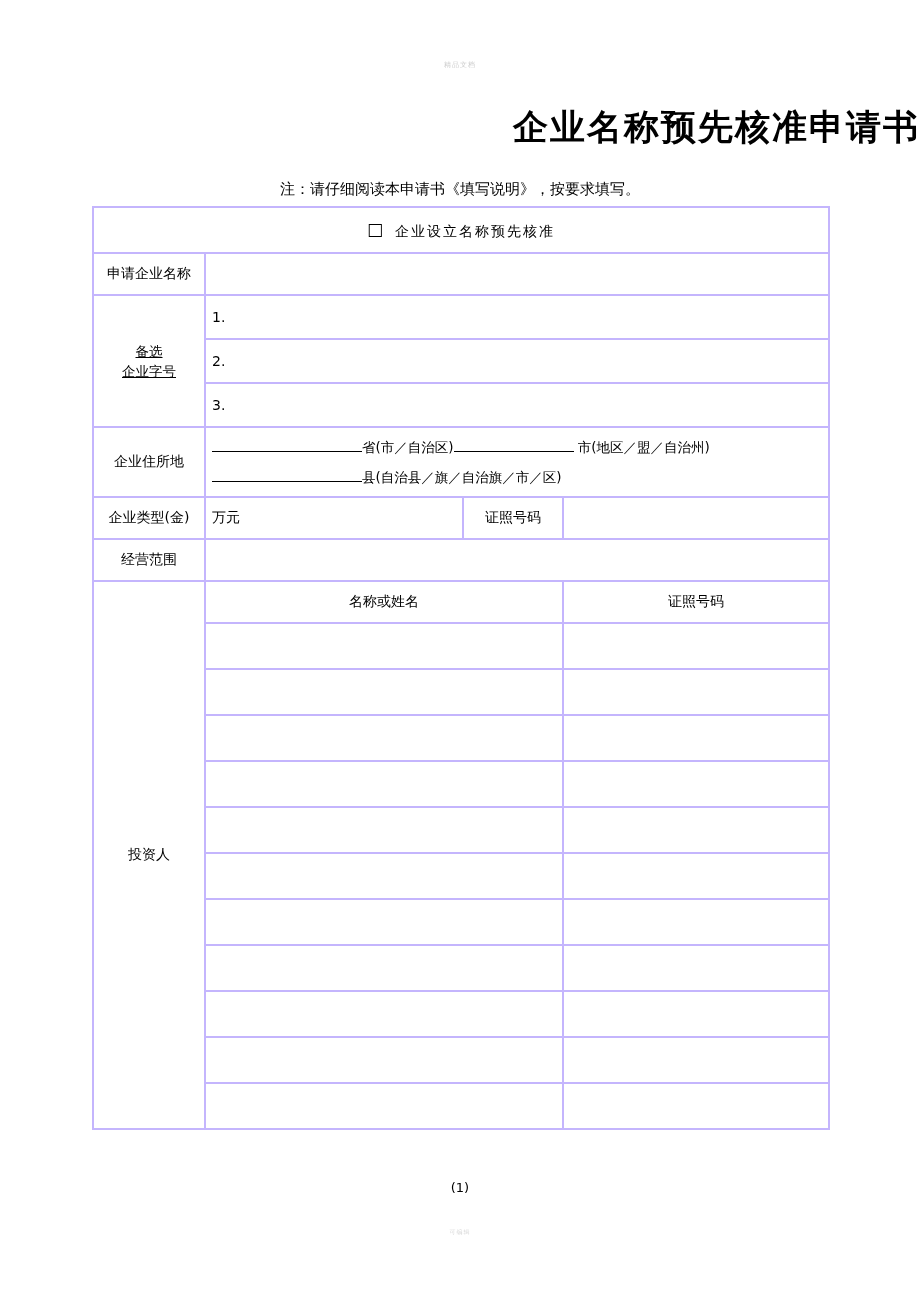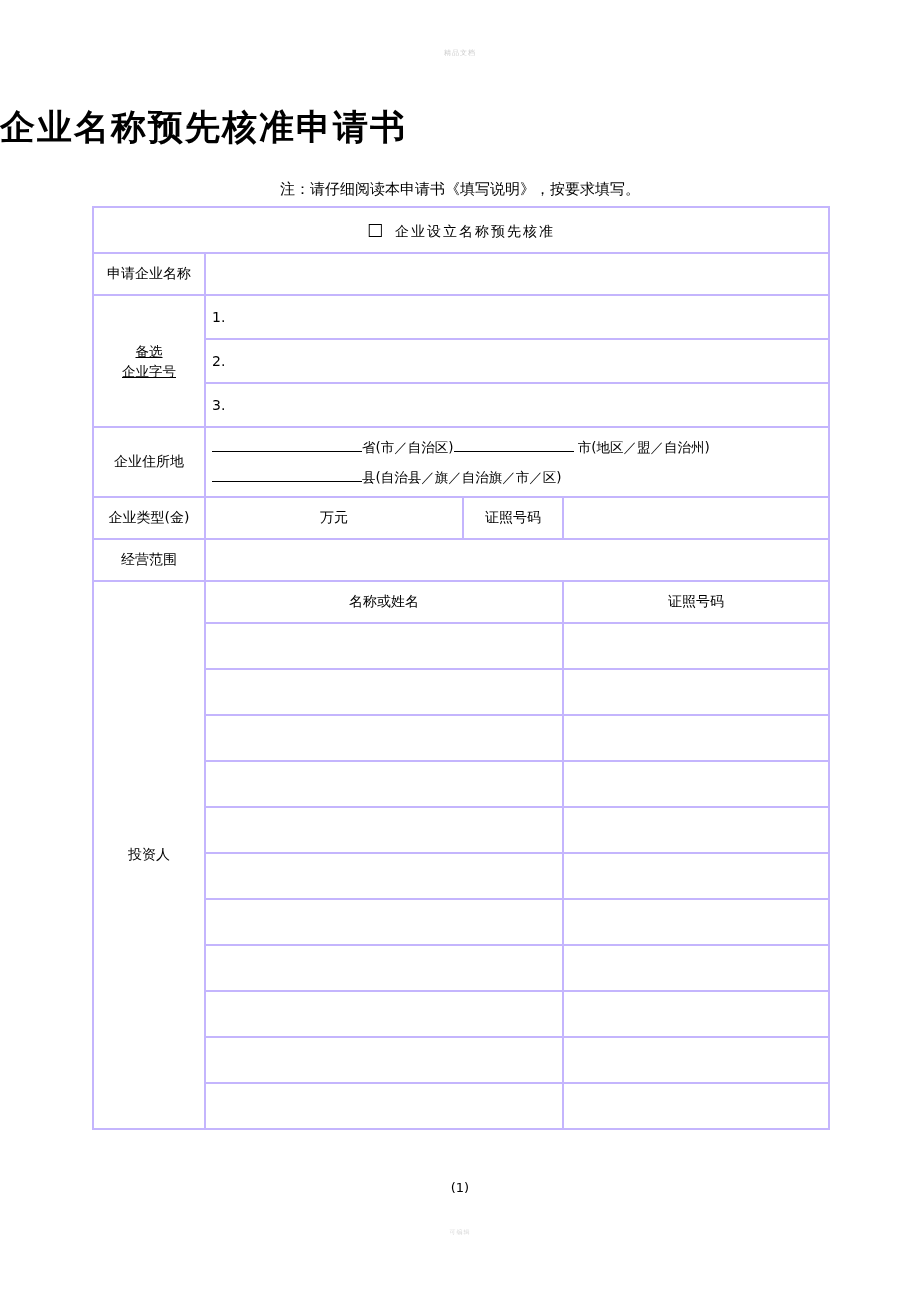--- a/index.html
+++ b/index.html
@@ -16,21 +16,21 @@
     overflow: hidden;
   }
   .page {
     width: 920px;
     height: 1302px;
     position: relative;
     box-sizing: border-box;
   }
   .watermark-top {
     position: absolute;
-    top: 48px;
+    top: 60px;
     left: 0;
     width: 100%;
     text-align: center;
     font-size: 7px;
     color: #cccccc;
     letter-spacing: 1px;
   }
   .watermark-bottom {
     position: absolute;
     top: 1228px;
@@ -39,21 +39,21 @@
     text-align: center;
     font-size: 6px;
     color: #d8d8d8;
     letter-spacing: 1px;
   }
   .doc-title {
     position: absolute;
     top: 104px;
     left: 0;
     width: 100%;
-    text-align: left;
+    text-align: right;
     font-family: "DejaVu Sans", "Liberation Sans", sans-serif;
     font-weight: bold;
     font-size: 35px;
     letter-spacing: 2px;
   }
   .doc-note {
     position: absolute;
     top: 180px;
     left: 0;
     width: 100%;
@@ -112,21 +112,21 @@
   }
   .addr-line .ul {
     display: inline-block;
     border-bottom: 1px solid #000;
     height: 14px;
   }
   .addr-row td {
     height: 68px;
   }
   .capital-val {
-    text-align: center;
+    text-align: left;
   }
   .center {
     text-align: center;
   }
   .inv-label {
     text-align: center;
     vertical-align: middle;
   }
   .inv-head {
     height: 40px;

